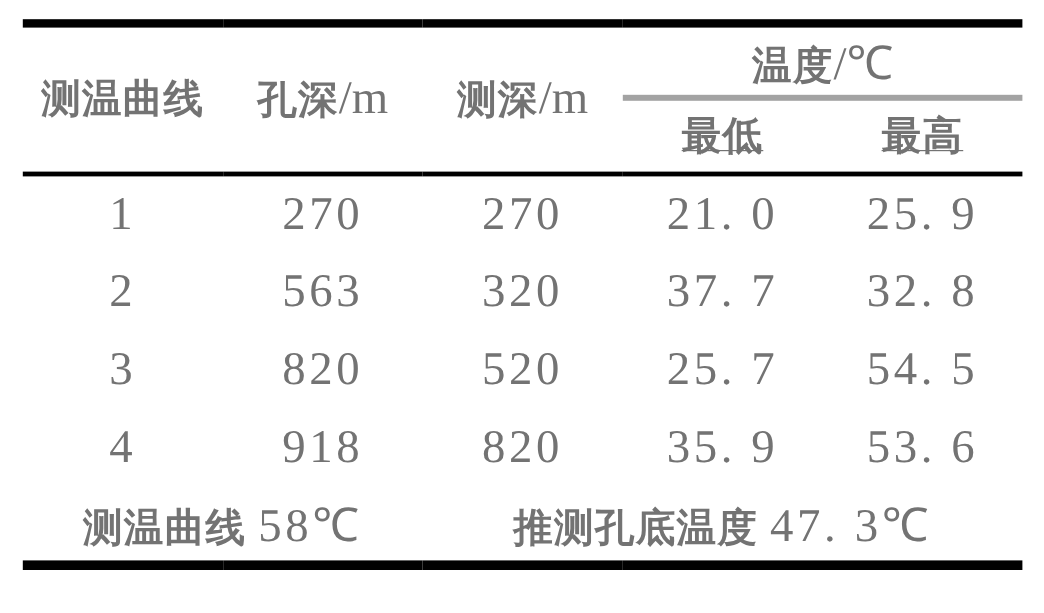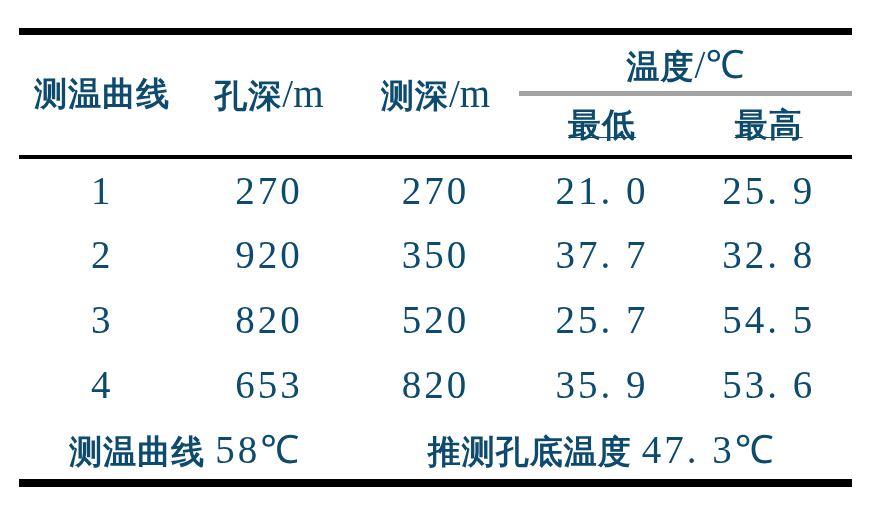--- a/index.html
+++ b/index.html
@@ -18,22 +18,21 @@
   }
   table.data-table {
     position: absolute;
     left: 19px;
     top: 16px;
     width: 833px;
     border-collapse: collapse;
     table-layout: fixed;
     border-top: 7px solid #000000;
     border-bottom: 8px solid #000000;
-    color: #0c4a6e;
-    margin-top: 12px;
+    color: #737373;
   }
   td, th {
     padding: 0;
     text-align: center;
     vertical-align: middle;
     font-weight: normal;
     white-space: nowrap;
   }
   
   .cn {
@@ -100,35 +99,35 @@
     <tbody>
       <tr class="body-row">
         <td><span class="num">1</span></td>
         <td><span class="num">270</span></td>
         <td><span class="num">270</span></td>
         <td><span class="num">21. 0</span></td>
         <td><span class="num">25. 9</span></td>
       </tr>
       <tr class="body-row">
         <td><span class="num">2</span></td>
-        <td><span class="num">920</span></td>
-        <td><span class="num">350</span></td>
+        <td><span class="num">563</span></td>
+        <td><span class="num">320</span></td>
         <td><span class="num">37. 7</span></td>
         <td><span class="num">32. 8</span></td>
       </tr>
       <tr class="body-row">
         <td><span class="num">3</span></td>
         <td><span class="num">820</span></td>
         <td><span class="num">520</span></td>
         <td><span class="num">25. 7</span></td>
         <td><span class="num">54. 5</span></td>
       </tr>
       <tr class="body-row">
         <td><span class="num">4</span></td>
-        <td><span class="num">653</span></td>
+        <td><span class="num">918</span></td>
         <td><span class="num">820</span></td>
         <td><span class="num">35. 9</span></td>
         <td><span class="num">53. 6</span></td>
       </tr>
       <tr class="footer-row">
         <td colspan="2">
           <span class="cn">测温曲线</span><span class="num footer-val">58℃</span>
         </td>
         <td colspan="3">
           <span class="cn">推测孔底温度</span><span class="num footer-val">47. 3℃</span>

